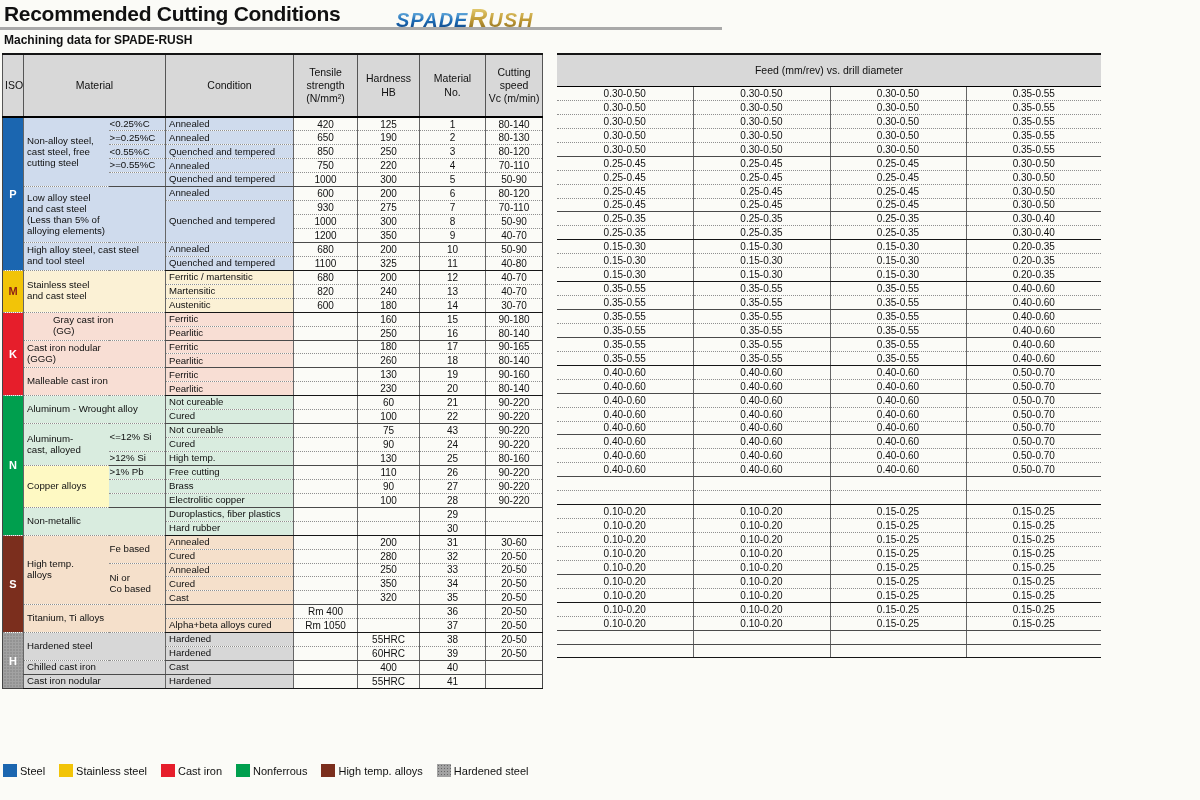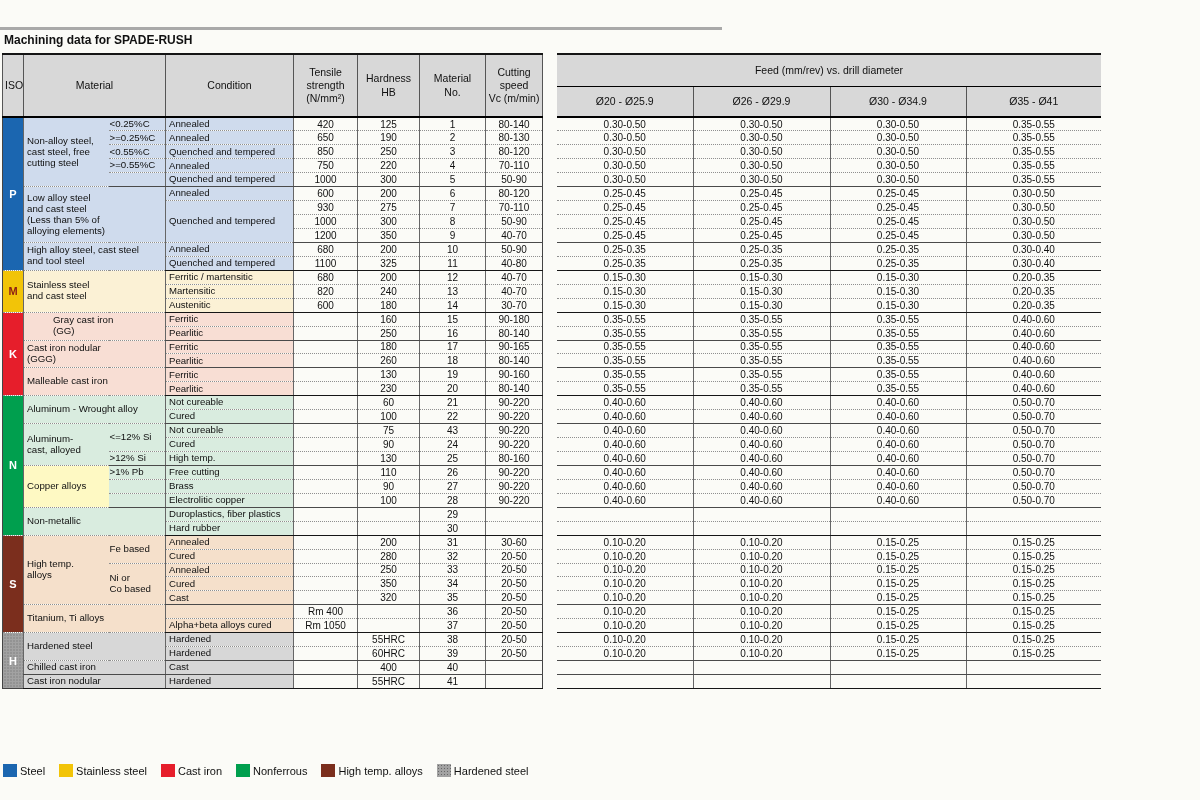--- a/index.html
+++ b/index.html
@@ -36,21 +36,23 @@
   .note{position:absolute;left:4px;top:745px;font-size:11px;color:#111;}
   .legend{position:absolute;left:3px;top:764px;display:flex;align-items:center;}
   .legend-item{display:flex;align-items:center;margin-right:14px;}
   .legend-swatch{width:14px;height:13px;display:inline-block;margin-right:3px;}
   .legend-label{font-size:11px;color:#111;}
 </style>
 </head>
 <body>
 
 <div class="page">
+  <div class="title">Recommended Cutting Conditions</div>
   <div class="title-rule"></div>
+  <div class="logo"><span class="logo-spade">SPADE</span><span class="logo-rush">RUSH</span></div>
   <div class="subtitle">Machining data for SPADE-RUSH</div>
 
   <table class="ltable">
     <colgroup>
       <col style="width:21px">
         <col style="width:85px">
         <col style="width:57px">
         <col style="width:128px">
       <col style="width:64px">
         <col style="width:62px">
@@ -412,26 +414,20 @@
   <table class="rtable">
     <colgroup>
       <col style="width:136px">
         <col style="width:137px">
         <col style="width:136px">
         <col style="width:135px">
     </colgroup>
     <thead>
       <tr>
         <th colspan="4" class="feed-title">Feed (mm/rev) vs. drill diameter</th>
-      </tr>
-      <tr>
-        <th class="diam">Ø20 - Ø25.9</th>
-        <th class="diam">Ø26 - Ø29.9</th>
-        <th class="diam">Ø30 - Ø34.9</th>
-        <th class="diam">Ø35 - Ø41</th>
       </tr>
     </thead>
     <tbody id="rbody">
         <tr class="">
           <td class="num">0.30-0.50</td>
           <td class="num">0.30-0.50</td>
           <td class="num">0.30-0.50</td>
           <td class="num">0.35-0.55</td>
         </tr>
         <tr class="">

